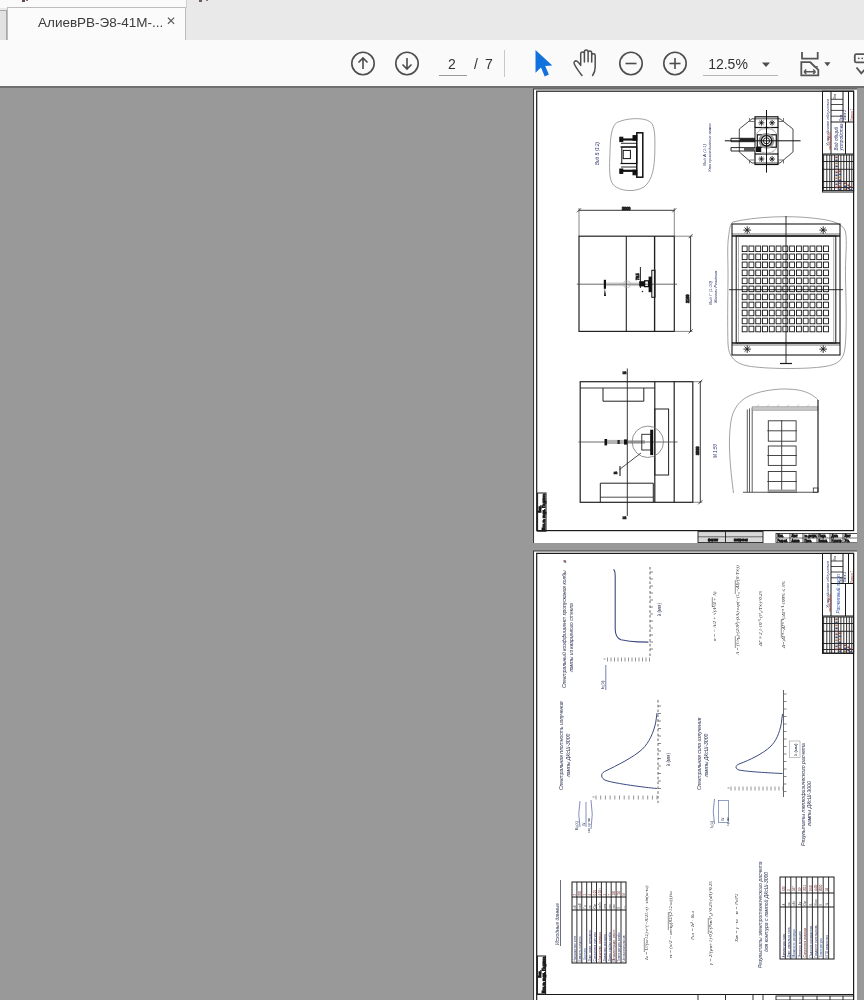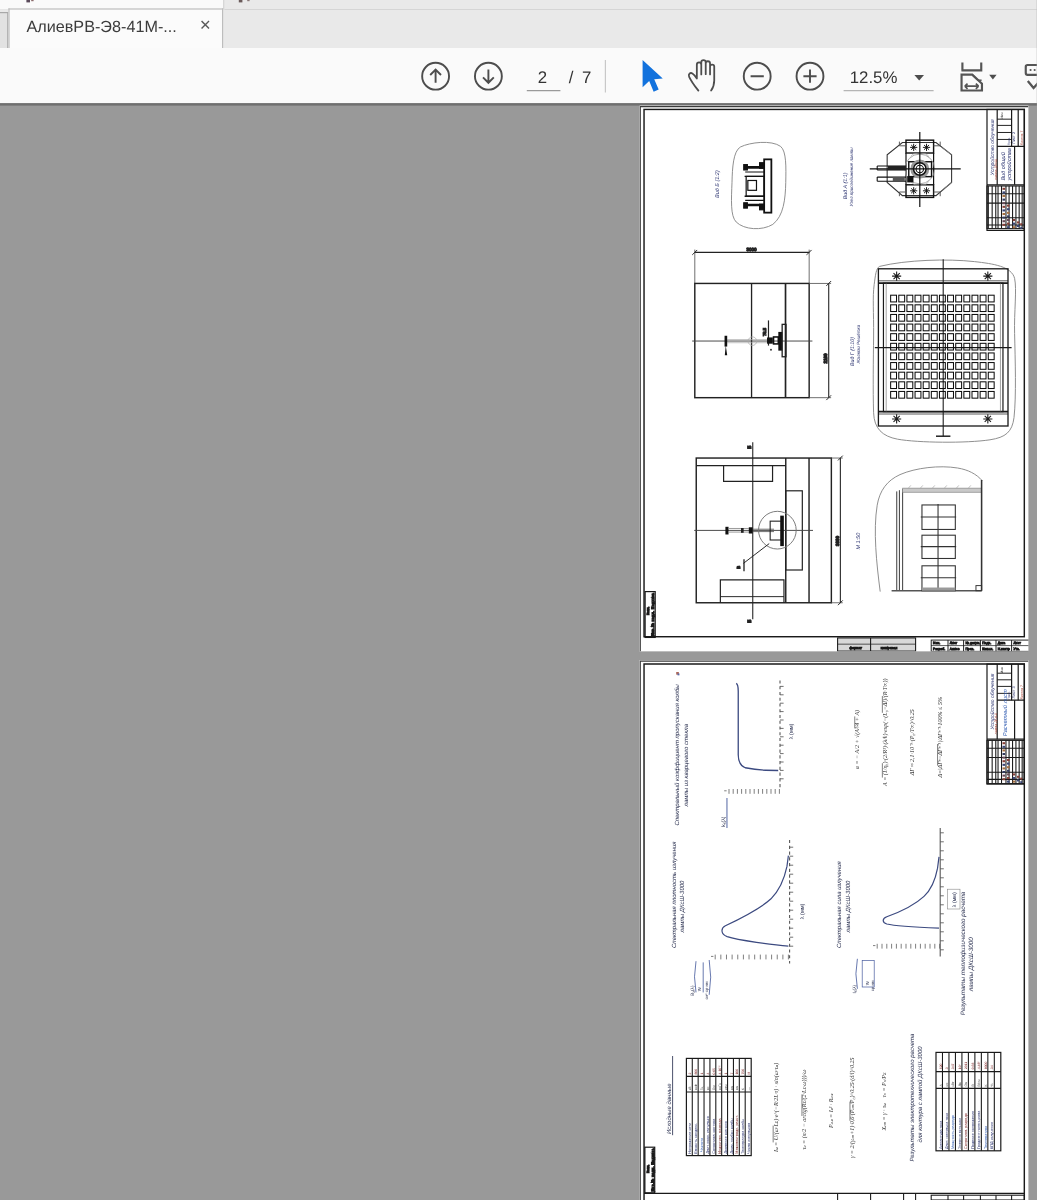--- a/index.html
+++ b/index.html
@@ -16,21 +16,21 @@
 <div class="abs" style="left:26px;top:0;width:2px;height:1px;background:#8a6a6a;"></div>
 <div class="abs" style="left:199px;top:0;width:3px;height:2px;background:#6a5a5a;"></div>
 <div class="abs" style="left:206px;top:0;width:2px;height:1px;background:#8a7a7a;"></div>
 
 <div class="abs" style="left:0;top:8px;width:864px;height:32px;background:#e9e9e9;"></div>
 
 <div class="abs" style="left:0;top:10px;width:7px;height:30px;background:#e2e2e2;border-top:1px solid #a8a8a8;border-right:1px solid #a8a8a8;box-sizing:border-box;"></div>
 
 <div class="abs" style="left:7px;top:7px;width:179px;height:33px;background:#fbfbfb;border:1px solid #bdbdbd;border-bottom:none;box-sizing:border-box;"></div>
 
-<div class="abs" style="left:22px;top:15px;width:130px;height:18px;font-size:13.5px;color:#3c3c3c;white-space:nowrap;">АлиевРВ-Э8-41М-...</div>
+<div class="abs" style="left:38px;top:15px;width:130px;height:18px;font-size:13.5px;color:#3c3c3c;white-space:nowrap;">АлиевРВ-Э8-41М-...</div>
 
 <div class="abs" style="left:166px;top:14px;width:14px;height:14px;font-size:12px;color:#5a5a5a;">✕</div>
 
 <div class="abs" style="left:0;top:40px;width:864px;height:46px;background:#fafafa;"></div>
 
 <div class="abs" style="left:0;top:86px;width:864px;height:2px;background:#6f6f6f;"></div>
 
 <svg class="abs" style="left:0;top:0;" width="864" height="88" viewBox="0 0 864 88">
   <g fill="none" stroke="#4d4d4d" stroke-width="1.6">
 

